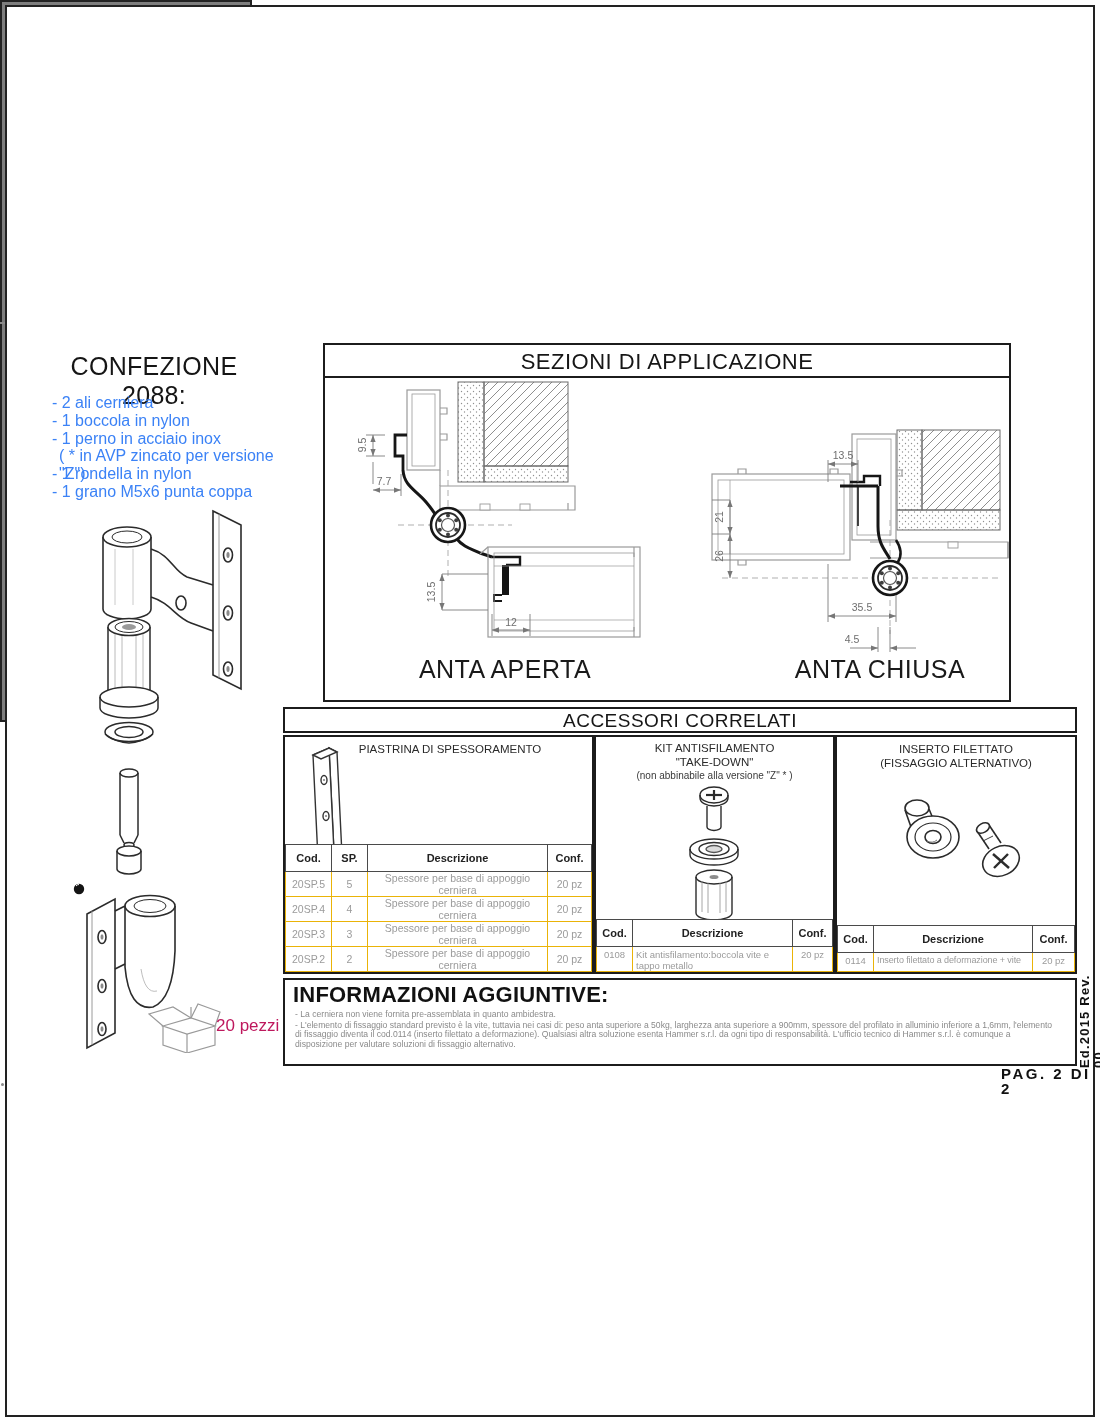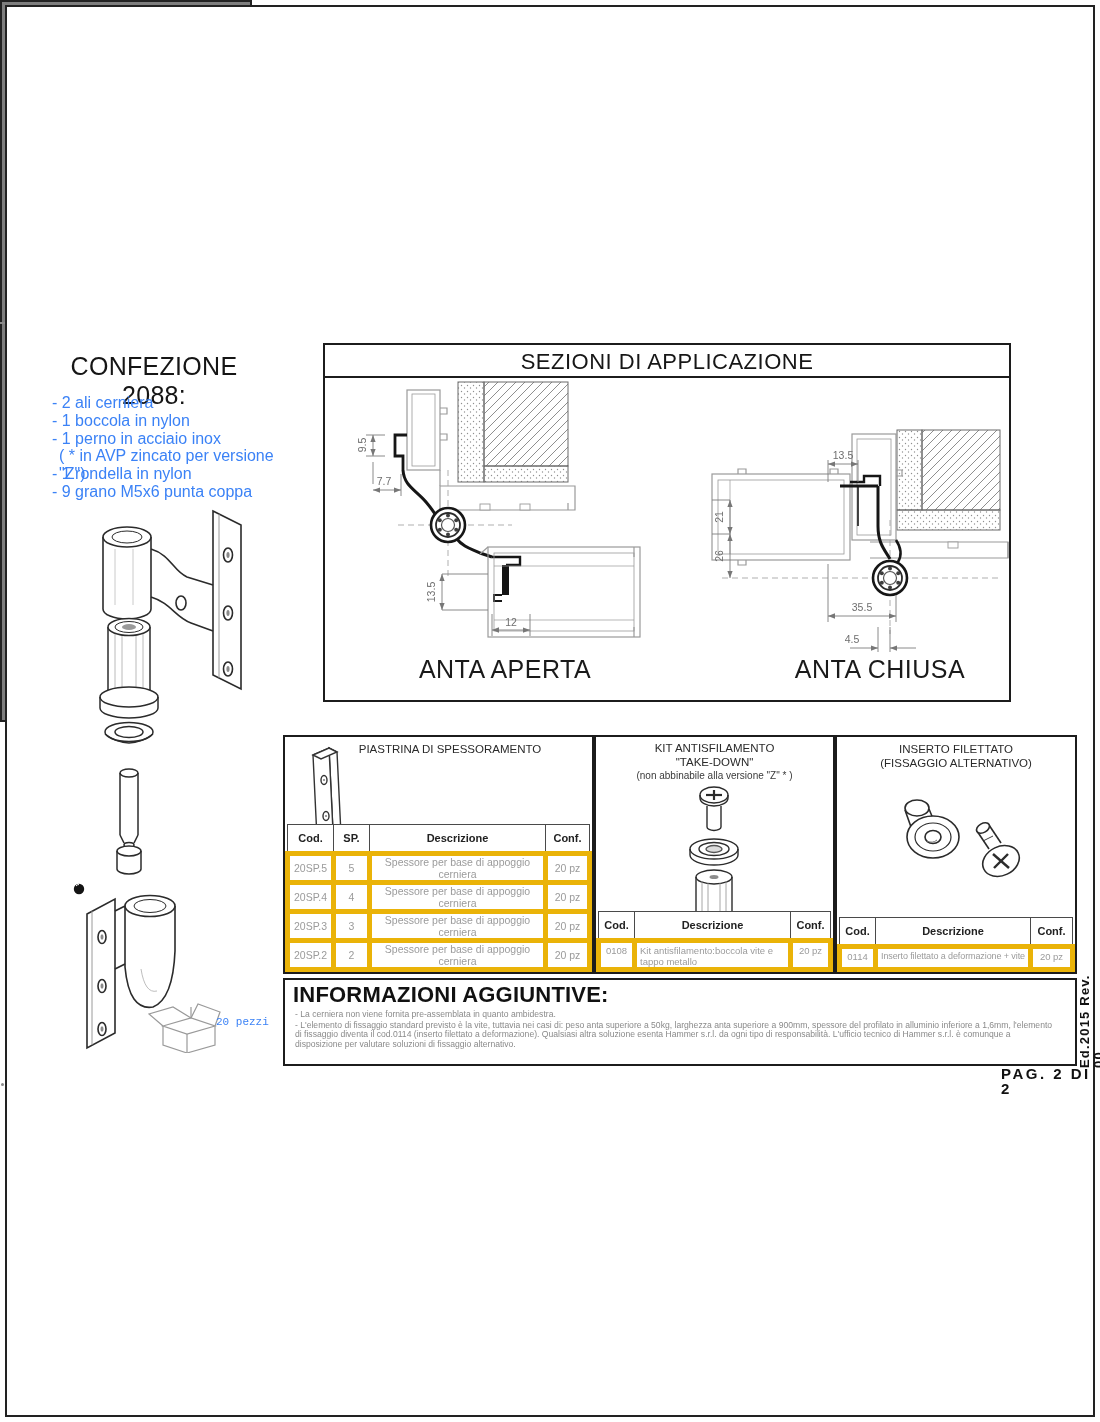--- a/index.html
+++ b/index.html
@@ -6,34 +6,34 @@
   #page{position:relative;width:1100px;height:1422px;background:#fff;overflow:hidden;
         font-family:"Liberation Sans",sans-serif;color:#1b1b1b;}
   .abs{position:absolute;}
   .box{position:absolute;border:2px solid #1c1c1c;background:#fff;box-sizing:border-box;}
   
   #panel-outer{left:28px;top:340px;width:252px;height:722px;border:2px solid #222;background:#7e7e7e;box-sizing:border-box;}
   #panel-mid{position:absolute;left:5px;top:5px;right:5px;bottom:5px;border:2px solid #222;background:#fff;}
   .conf-title{left:40px;top:352px;width:228px;text-align:center;font-size:25px;letter-spacing:0.3px;color:#151515;}
   .conf-item{left:52px;width:215px;font-size:16px;color:#3b82f6;}
   .conf-item.indent{padding-left:7px;}
-  .qty-note{left:216px;top:1016px;font-size:11px;color:#3b82f6;font-family:Liberation Mono, monospace;}
+  .qty-note{left:216px;top:1016px;font-size:17px;color:#be185d;}
   
   .sez-band{left:0;top:0;width:100%;height:33px;border-bottom:2px solid #1c1c1c;
             text-align:center;font-size:22px;line-height:33px;letter-spacing:0.5px;color:#161616;box-sizing:border-box;}
   .acc-band{left:283px;top:707px;width:794px;height:26px;text-align:center;
             font-size:19px;line-height:24px;letter-spacing:0.5px;color:#161616;}
   .anta-label{font-size:25px;letter-spacing:0.5px;color:#1a1a1a;text-align:center;}
   
   .acc-title{width:100%;text-align:center;font-size:11.5px;color:#2a2a2a;}
   .acc-sub{width:100%;text-align:center;font-size:11.5px;color:#2a2a2a;}
   .acc-note{width:100%;text-align:center;font-size:10px;color:#3a3a3a;}
   table.acc{position:absolute;left:0;bottom:0;width:100%;border-collapse:collapse;background:#fff;}
   table.acc th{border:1px solid #4a4a4a;font-size:11px;font-weight:bold;color:#222;height:18px;padding:4px 2px;}
-  table.acc td{border:5px solid #eab308;font-size:10.5px;color:#9b9b9b;height:16px;padding:0 3px;text-align:center;}
+  table.acc td{border:1px solid #eab308;font-size:10.5px;color:#9b9b9b;height:16px;padding:0 3px;text-align:center;}
   table.acc.small td{font-size:9.5px;vertical-align:top;padding-top:2px;}
   td.left{text-align:left !important;}
   td.tight{font-size:9px !important;letter-spacing:-0.1px;}
   
   .info-title{font-size:22px;font-weight:600;color:#111;letter-spacing:0.2px;margin:2px 0 2px 8px;}
   .info-bullet{font-size:8.6px;line-height:9.6px;color:#8a8a8a;margin:0 22px 1px 10px;}
   
   .pag{left:1001px;top:1066px;font-size:15px;font-weight:bold;letter-spacing:2.5px;line-height:15px;color:#111;}
   .edition{left:1037px;top:999px;width:110px;height:28px;transform:rotate(-90deg);
            font-size:13px;font-weight:bold;letter-spacing:1.2px;line-height:13.5px;color:#111;text-align:left;}
@@ -52,21 +52,21 @@
 
   <div id="panel-outer">
     <div id="panel-mid"></div>
   </div>
   <div class="abs conf-title">CONFEZIONE 2088:</div>
   <div class="abs conf-item" style="top:394px;">- 2 ali cerniera</div>
   <div class="abs conf-item" style="top:412px;">- 1 boccola in nylon</div>
   <div class="abs conf-item" style="top:430px;">- 1 perno in acciaio inox</div>
   <div class="abs conf-item indent" style="top:447px;">( * in  AVP zincato per versione "Z")</div>
   <div class="abs conf-item" style="top:465px;">- 1 rondella in nylon</div>
-  <div class="abs conf-item" style="top:483px;">- 9 grano M5x6 punta coppa</div>
+  <div class="abs conf-item" style="top:483px;">- 1 grano M5x6 punta coppa</div>
 
   <svg class="abs" style="left:45px;top:505px;" width="220" height="548" viewBox="0 0 220 548">
     <g stroke="#2b2b2b" stroke-width="1.6" fill="#fff">
 
       <polygon points="168,6 196,20 196,184 168,170"></polygon>
       <line x1="174" y1="9" x2="174" y2="173" stroke="#8f8f8f" stroke-width="0.9"></line>
       <ellipse cx="183" cy="50" rx="4.5" ry="7"></ellipse>
         <ellipse cx="183" cy="50" rx="1.6" ry="3" fill="#8a8a8a" stroke="none"></ellipse>
       <ellipse cx="183" cy="108" rx="4.5" ry="7"></ellipse>
         <ellipse cx="183" cy="108" rx="1.6" ry="3" fill="#8a8a8a" stroke="none"></ellipse>
@@ -316,20 +316,21 @@
     <g fill="#6e6e6e" font-size="10.5" text-anchor="middle">
       <text x="143" y="47">13.5</text>
       <text x="23" y="105" transform="rotate(-90 23 105)">21</text>
       <text x="23" y="144" transform="rotate(-90 23 144)">26</text>
       <text x="162" y="199">35.5</text>
       <text x="152" y="231">4.5</text>
     </g>
   </svg>
   <div class="abs anta-label" style="left:770px;top:655px;width:220px;">ANTA CHIUSA</div>
 
+  <div class="box acc-band">ACCESSORI CORRELATI</div>
 
   <div class="box" style="left:283px;top:735px;width:311px;height:239px;">
     <div class="abs acc-title" style="top:6px;left:30px;width:270px;">PIASTRINA DI SPESSORAMENTO</div>
     <svg class="abs" style="left:8px;top:5px;" width="90" height="152" viewBox="0 0 90 152">
       <g stroke="#333" stroke-width="1.4" fill="#fff">
         <polygon points="36,6 44,10 50,134 42,131"></polygon>
         <polygon points="20,13 36,6 42,131 26,138"></polygon>
         <polygon points="20,13 28,17 44,10 36,6"></polygon>
         <ellipse cx="31" cy="38" rx="3" ry="4.5"></ellipse>
           <circle cx="31" cy="38" r="1.1" fill="#888" stroke="none"></circle>

